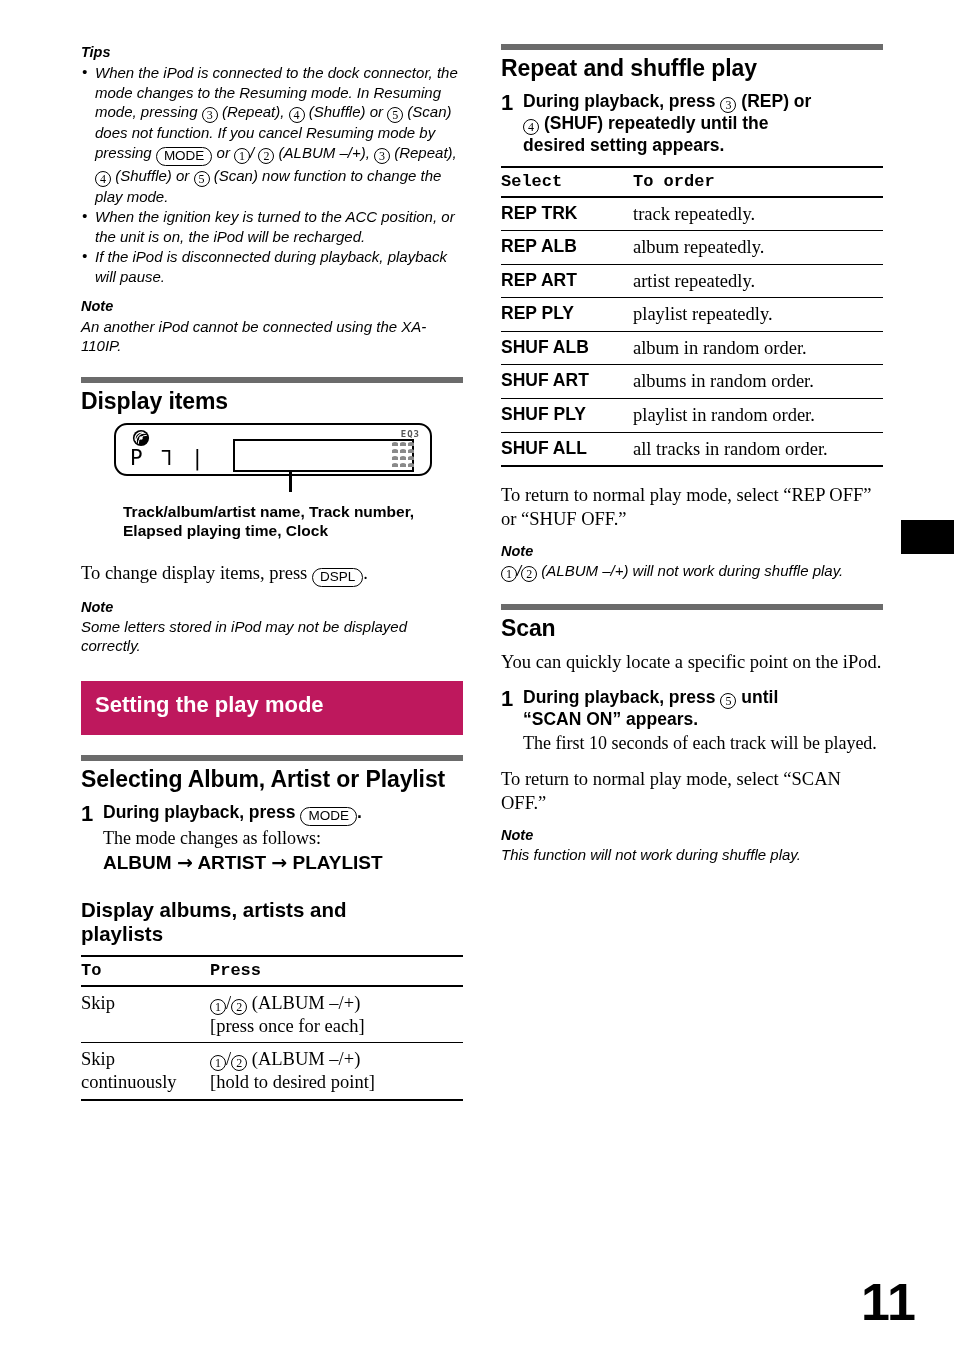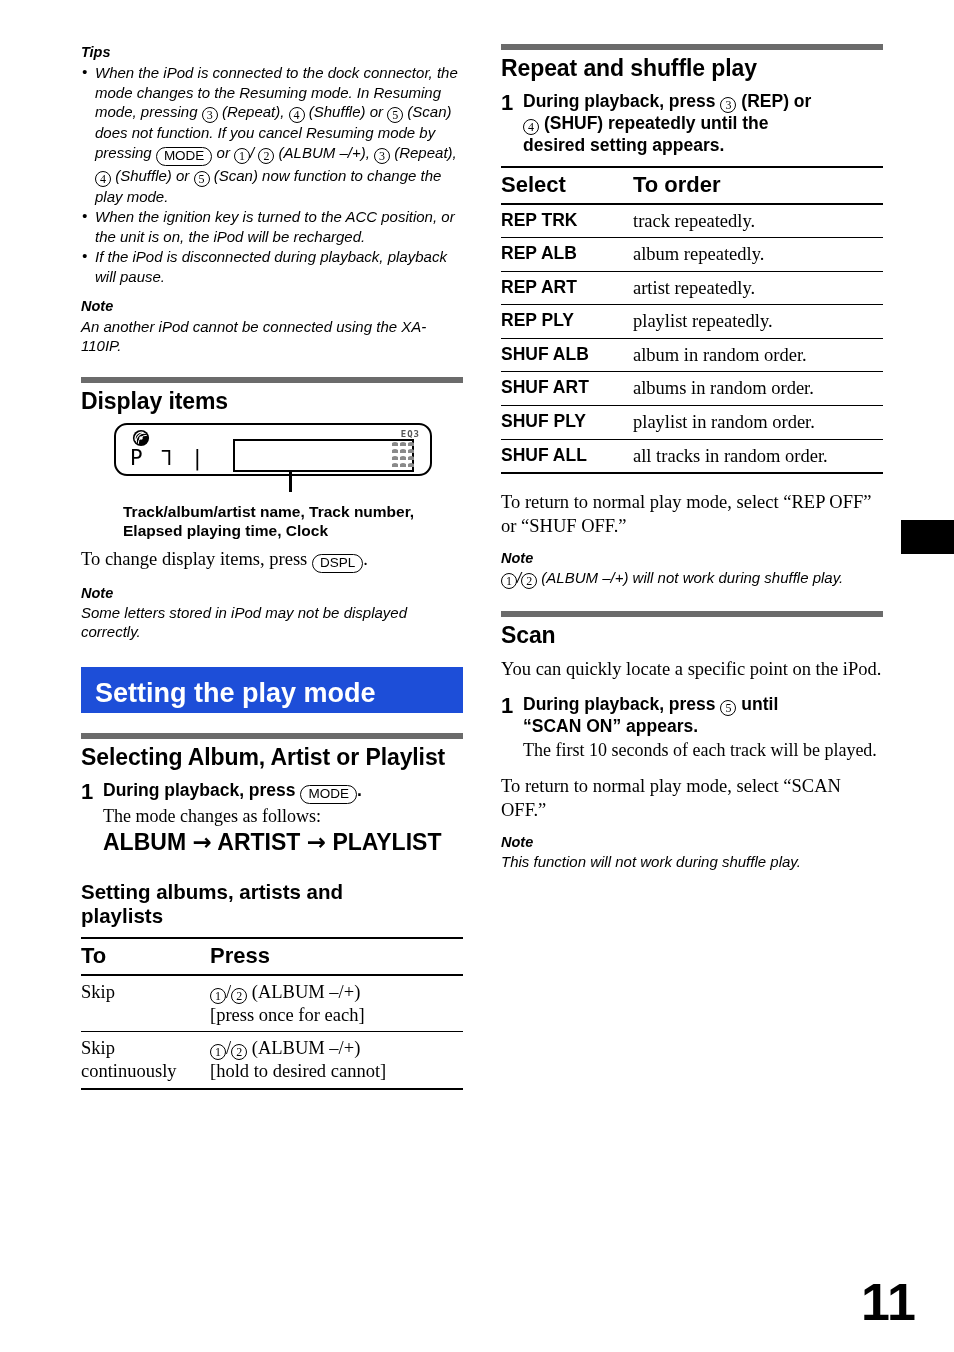--- a/index.html
+++ b/index.html
@@ -91,27 +91,27 @@
   }
   .sec-head {
     font-family: "Liberation Sans", sans-serif;
     font-weight: bold;
     font-size: 23px;
     line-height: 1.12;
     margin: 0 0 8px 0;
     letter-spacing: -0.1px;
   }
   .banner {
-    background: #1d4ed8;
+    background: #be185d;
     color: #ffffff;
     font-family: "Liberation Sans", sans-serif;
     font-weight: bold;
-    font-size: 27px;
+    font-size: 22px;
     line-height: 1;
-    padding: 13px 0 6px 14px;
+    padding: 13px 0 19px 14px;
     width: 368px;
     margin: 0 0 10px 0;
   }
   .sub-head {
     font-family: "Liberation Sans", sans-serif;
     font-weight: bold;
     font-size: 20.5px;
     line-height: 1.16;
     margin: 14px 0 6px 0;
   }
@@ -140,21 +140,21 @@
   }
   .step-sub {
     font-family: "Liberation Serif", serif;
     font-size: 18px;
     line-height: 1.25;
     margin: 1px 0 0 0;
   }
   .step-seq {
     font-family: "Liberation Sans", sans-serif;
     font-weight: bold;
-    font-size: 23px;
+    font-size: 19px;
     line-height: 1.3;
     margin: 1px 0 0 0;
   }
 
   
   .btn-round {
     display: inline-block;
     border: 1.6px solid #000;
     border-radius: 50%;
     width: 16px;
@@ -187,23 +187,23 @@
     border-collapse: collapse;
     width: 382px;
     margin-top: 9px;
   }
   table.t th, table.t td {
     text-align: left;
     vertical-align: top;
     padding: 5px 4px 5px 0;
   }
   table.t th {
-    font-family: Liberation Sans, sans-serif;
-    font-weight: bold;
-    font-size: 22px;
+    font-family: Liberation Mono, monospace;
+    font-weight: bold;
+    font-size: 17px;
     border-top: 2.2px solid #000;
     border-bottom: 2.2px solid #000;
     padding-top: 4px;
   }
   table.t tbody tr td {
     border-bottom: 1.4px solid #000;
     font-family: "Liberation Serif", serif;
     font-size: 18.5px;
     line-height: 1.22;
   }
@@ -381,21 +381,21 @@
           </svg>
         </div>
       </div>
       <div class="leader"></div>
       <div class="illus-caption">
         <div>Track/album/artist name, Track number,</div>
         <div>Elapsed playing time, Clock</div>
       </div>
     </div>
 
-    <p class="body-text" style="margin-top:14px">
+    <p class="body-text" style="margin-top:28px">
       <span>To change display items, press</span>
       <span class="btn-pill">DSPL</span><span>.</span>
     </p>
 
     <div class="note-head">Note</div>
     <div class="note-body">Some letters stored in iPod may not be displayed correctly.</div>
 
     <div style="height:26px"></div>
     <div class="banner">Setting the play mode</div>
 
@@ -415,21 +415,21 @@
           <span>ALBUM</span>
           <span class="arrow">→</span>
           <span>ARTIST</span>
           <span class="arrow">→</span>
           <span>PLAYLIST</span>
         </p>
       </div>
     </div>
 
     <div class="sub-head" style="margin-top:22px">
-      <div>Setting albums, artists and</div>
+      <div>Display albums, artists and</div>
       <div>playlists</div>
     </div>
 
     <table class="t">
       <thead>
         <tr>
           <th class="col-a">To</th>
           <th>Press</th>
         </tr>
       </thead>
@@ -443,21 +443,21 @@
           </td>
         </tr>
         <tr>
           <td class="col-a">
             <span>Skip</span><br>
             <span>continuously</span>
           </td>
           <td>
             <span class="btn-round">1</span>/<span class="btn-round">2</span>
             <span>(ALBUM –/+)</span><br>
-            <span>[hold to desired cannot]</span>
+            <span>[hold to desired point]</span>
           </td>
         </tr>
       </tbody>
     </table>
   </div>
 
   <div class="col col-right">
 
     <div class="rule-gray"></div>
     <div class="sec-head">Repeat and shuffle play</div>

